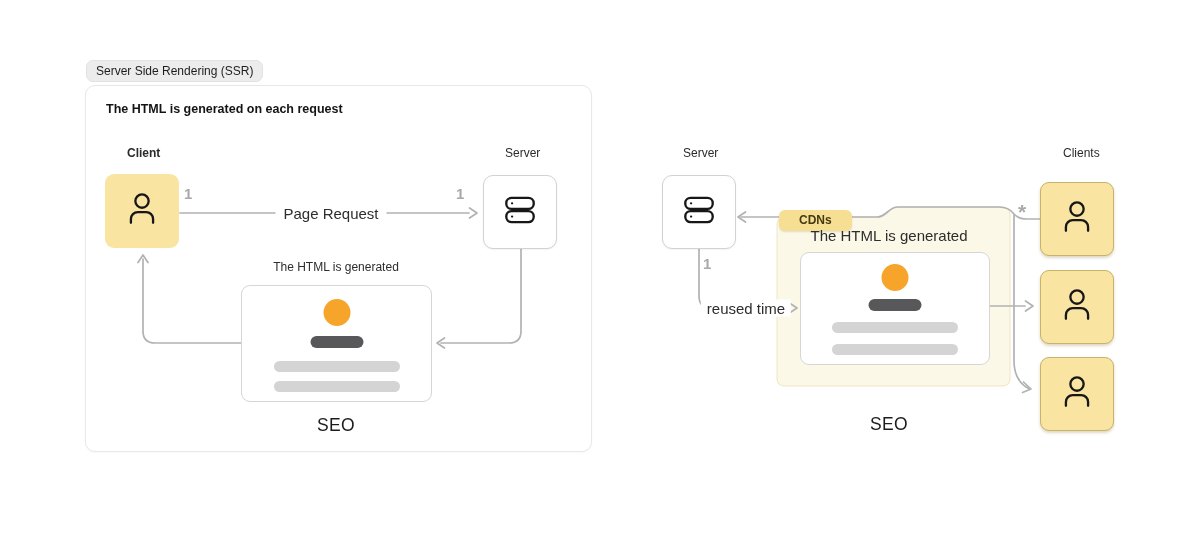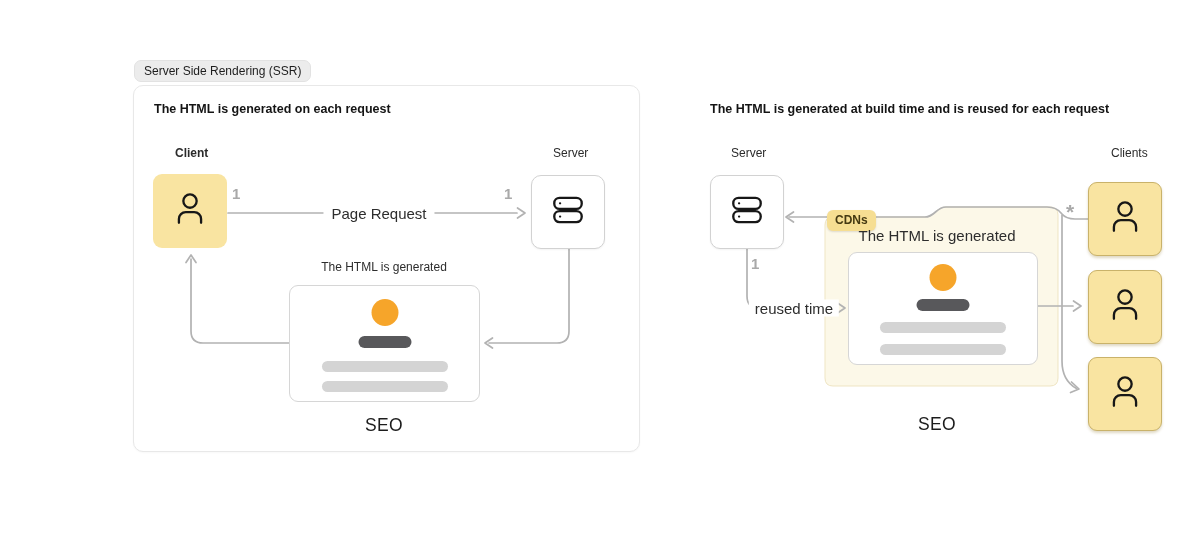--- a/index.html
+++ b/index.html
@@ -1,18 +1,18 @@
 <!DOCTYPE html>
 <html><head>
 <meta charset="utf-8">
 <style>
   * { margin:0; padding:0; box-sizing:border-box; }
   html,body { width:1200px; height:536px; background:#ffffff; overflow:hidden;
               font-family:"Liberation Sans", sans-serif; }
-  .canvas { position:relative; width:1084px; height:536px; background:#fff;margin-left:48px; }
+  .canvas { position:relative; width:1084px; height:536px; background:#fff; }
 
   
   .abs { position:absolute; }
   .lbl { font-size:12px; font-weight:500; color:#2b2b2b; z-index:3; }
   .small-lbl { font-size:15px; color:#2d2d2d; z-index:3; }
   .line-lbl { background:#fff; padding:0 8px; transform:translate(-50%,-50%); white-space:nowrap; }
   .count { font-size:15px; font-weight:700; color:#a9a9a9; z-index:3; }
   .card-title { font-size:12.5px; font-weight:700; color:#141414; line-height:16px; z-index:3; white-space:nowrap; }
   .seo { font-size:17.5px; font-weight:500; color:#1c1c1c; letter-spacing:.4px;
          transform:translateX(-50%); z-index:3; }
@@ -35,21 +35,21 @@
   .mock-dot { position:absolute; left:50%; transform:translateX(-50%);
               width:27px; height:27px; border-radius:50%; background:#f6a52a; }
   .bar { position:absolute; left:50%; transform:translateX(-50%); border-radius:6px; }
   .bar-dark  { width:53px;  height:12px; background:#58585b; }
   .bar-light { width:126px; height:11px; background:#d4d4d4; }
 
   svg.wires { position:absolute; left:0; top:0; z-index:1; pointer-events:none; }
   .wire { stroke:#b2b2b2; stroke-width:1.7; fill:none; stroke-linecap:round; stroke-linejoin:round; }
   .region { fill:#fcf8e8; stroke:#efe5c3; stroke-width:1; }
 
-  .cdns { background:#f6de92; border-radius:6px; padding:2px 8px; font-size:12px;
+  .cdns { background:#f6de92; border-radius:6px; padding:2px 20px; font-size:12px;
           font-weight:700; color:#453a12; line-height:17px; z-index:3;
           box-shadow:0 1px 2px rgba(0,0,0,.12); }
   .star { font-size:21px; font-weight:700; color:#a9a9a9; line-height:21px;
           transform:translate(-50%,-50%); z-index:3; }
 
   .icon-stroke { stroke:#171717; stroke-width:2.2; fill:none;
                  stroke-linecap:round; stroke-linejoin:round; }
 </style>
 </head>
 <body>
@@ -121,21 +121,20 @@
 
   <div class="abs mockup" style="left:241px; top:285px; width:191px; height:117px;">
     <div class="mock-dot" style="top:13px;"></div>
     <div class="bar bar-dark" style="top:50px;"></div>
     <div class="bar bar-light" style="top:75px;"></div>
     <div class="bar bar-light" style="top:95px;"></div>
   </div>
 
   <div class="abs seo" style="left:336px; top:415px;">SEO</div>
 
-  <div class="abs card-title" style="left:662px; top:101px;">The HTML is generated at build time and is reused for each request</div>
 
   <div class="abs lbl" style="left:683px; top:146px;">Server</div>
 
   <div class="abs sbox" style="left:662px; top:175px;">
     <span>
       <svg width="38" height="38" viewBox="0 0 36 36">
         <rect class="icon-stroke" x="5" y="6.5" width="26" height="10.5" rx="5"></rect>
         <rect class="icon-stroke" x="5" y="19" width="26" height="10.5" rx="5"></rect>
         <circle cx="10.5" cy="11.7" r="1.1" fill="#171717"></circle>
         <circle cx="10.5" cy="24.2" r="1.1" fill="#171717"></circle>

